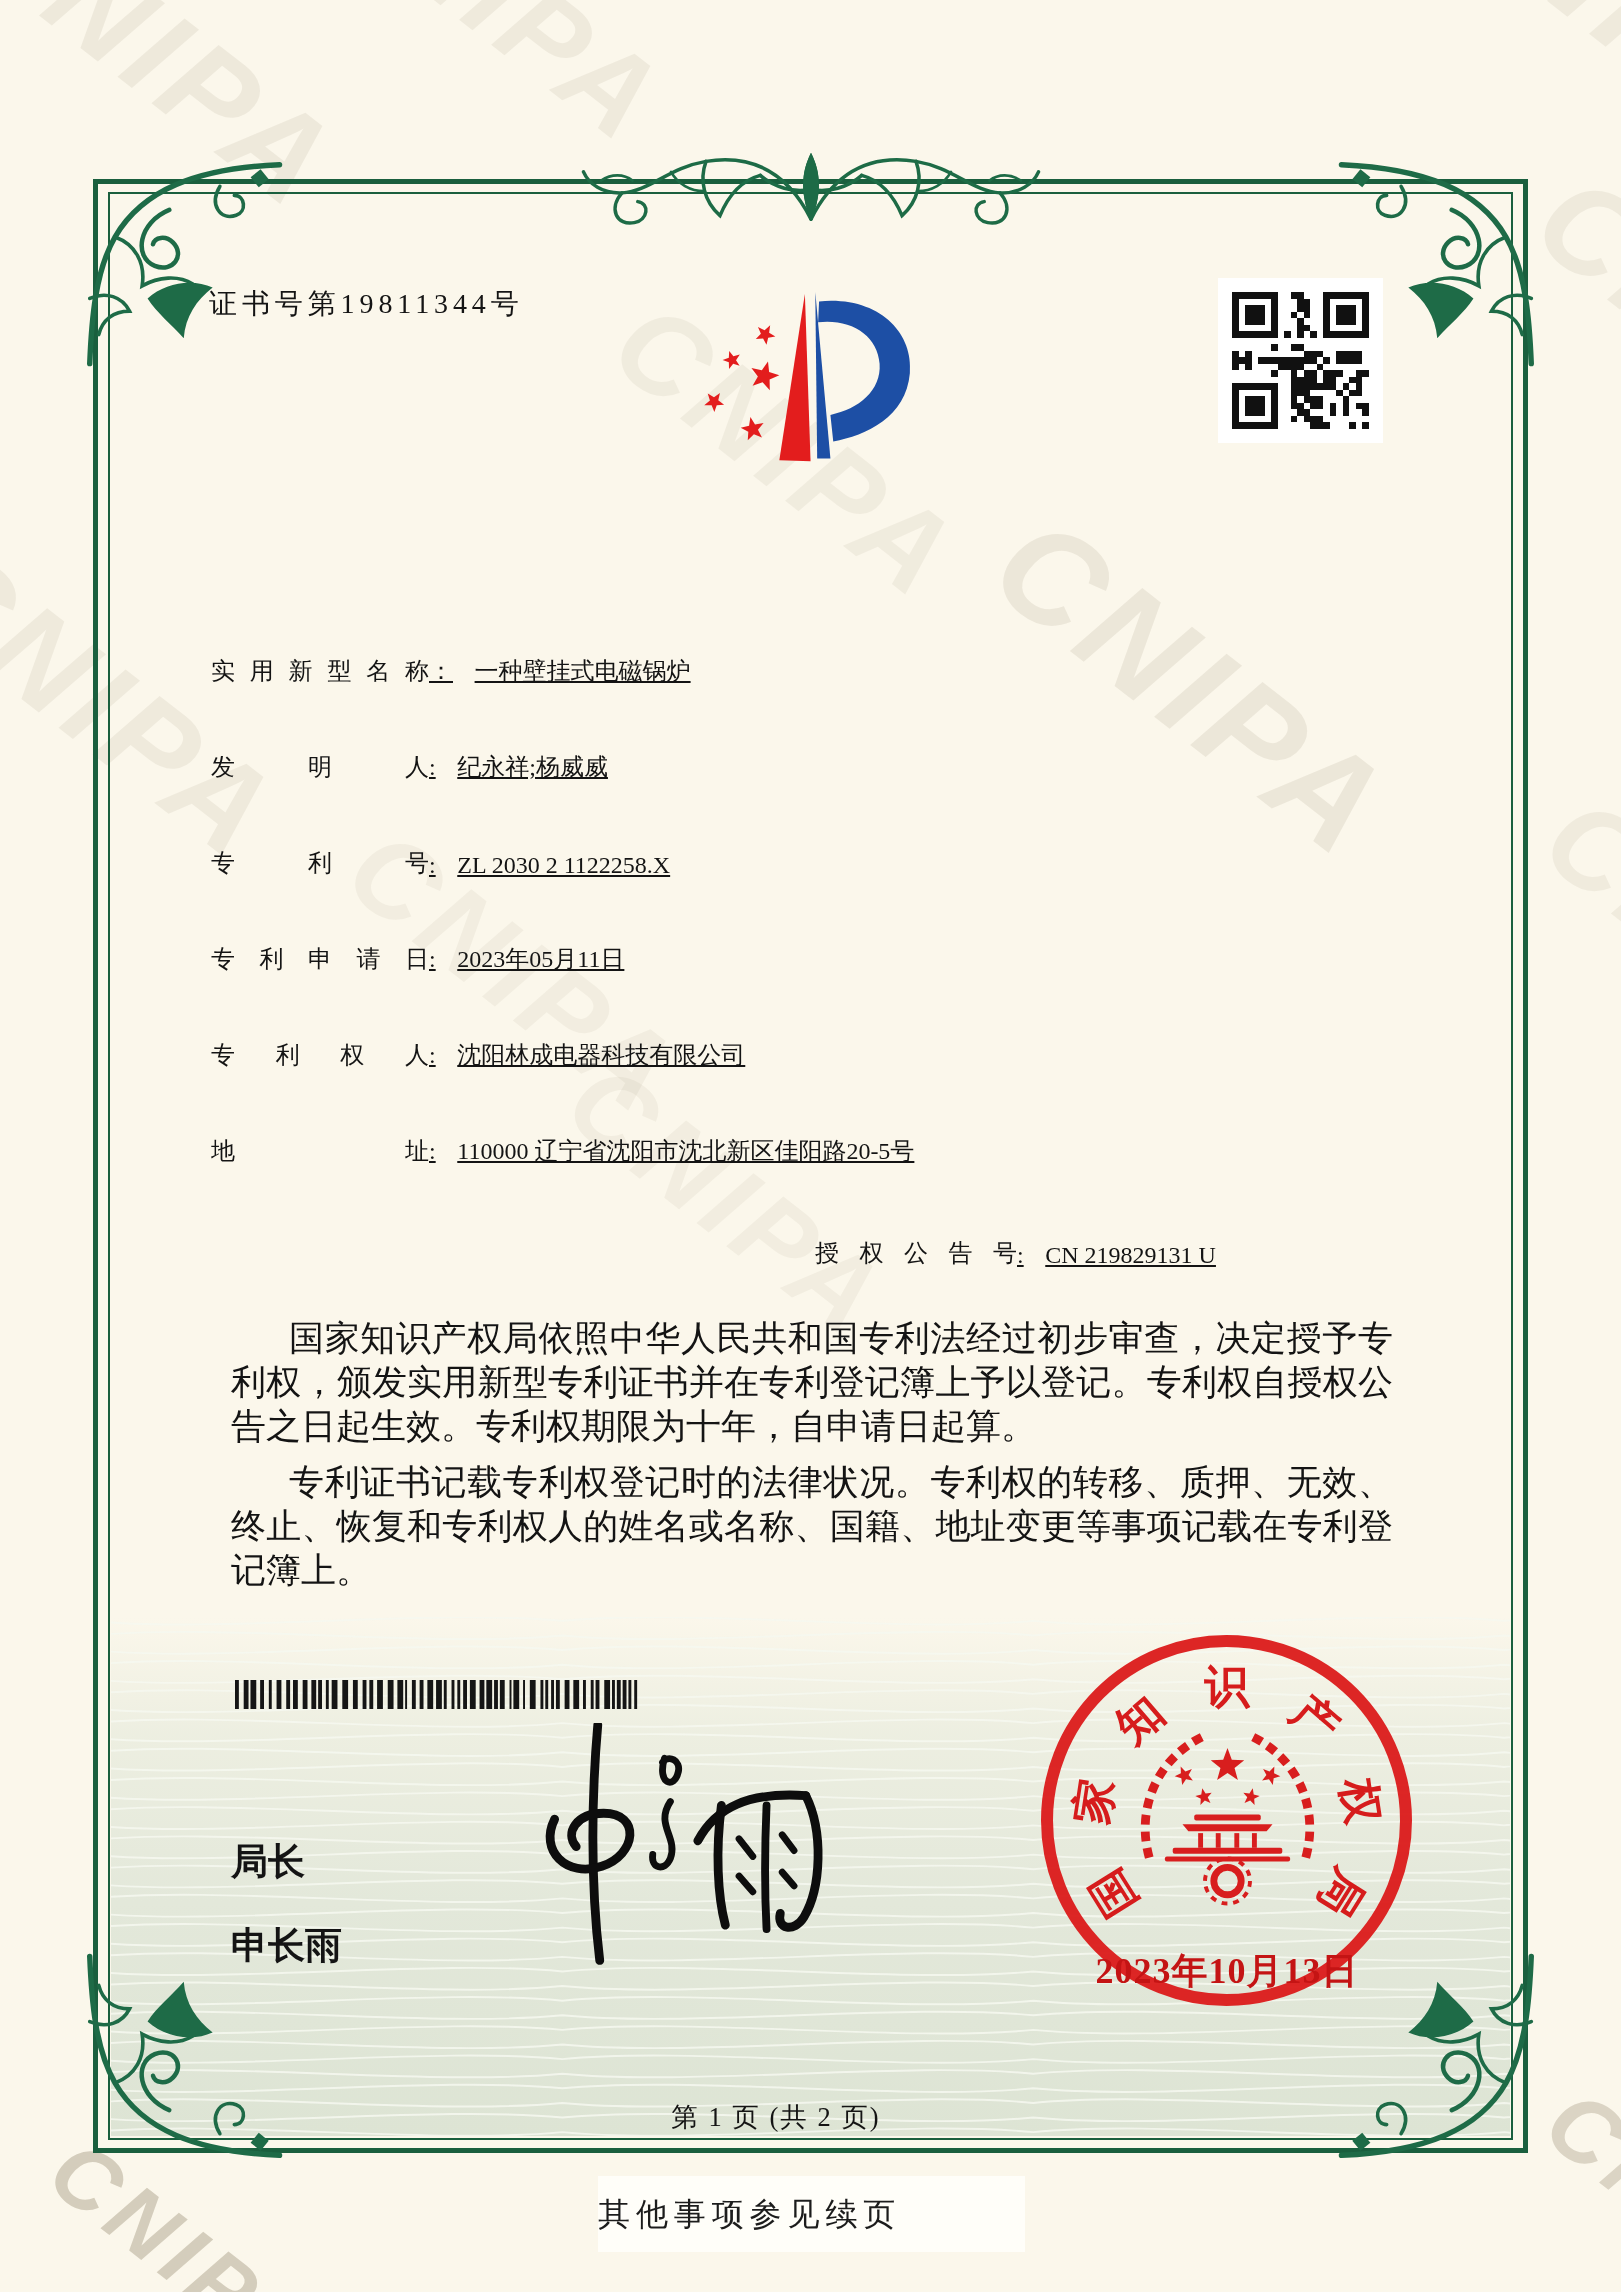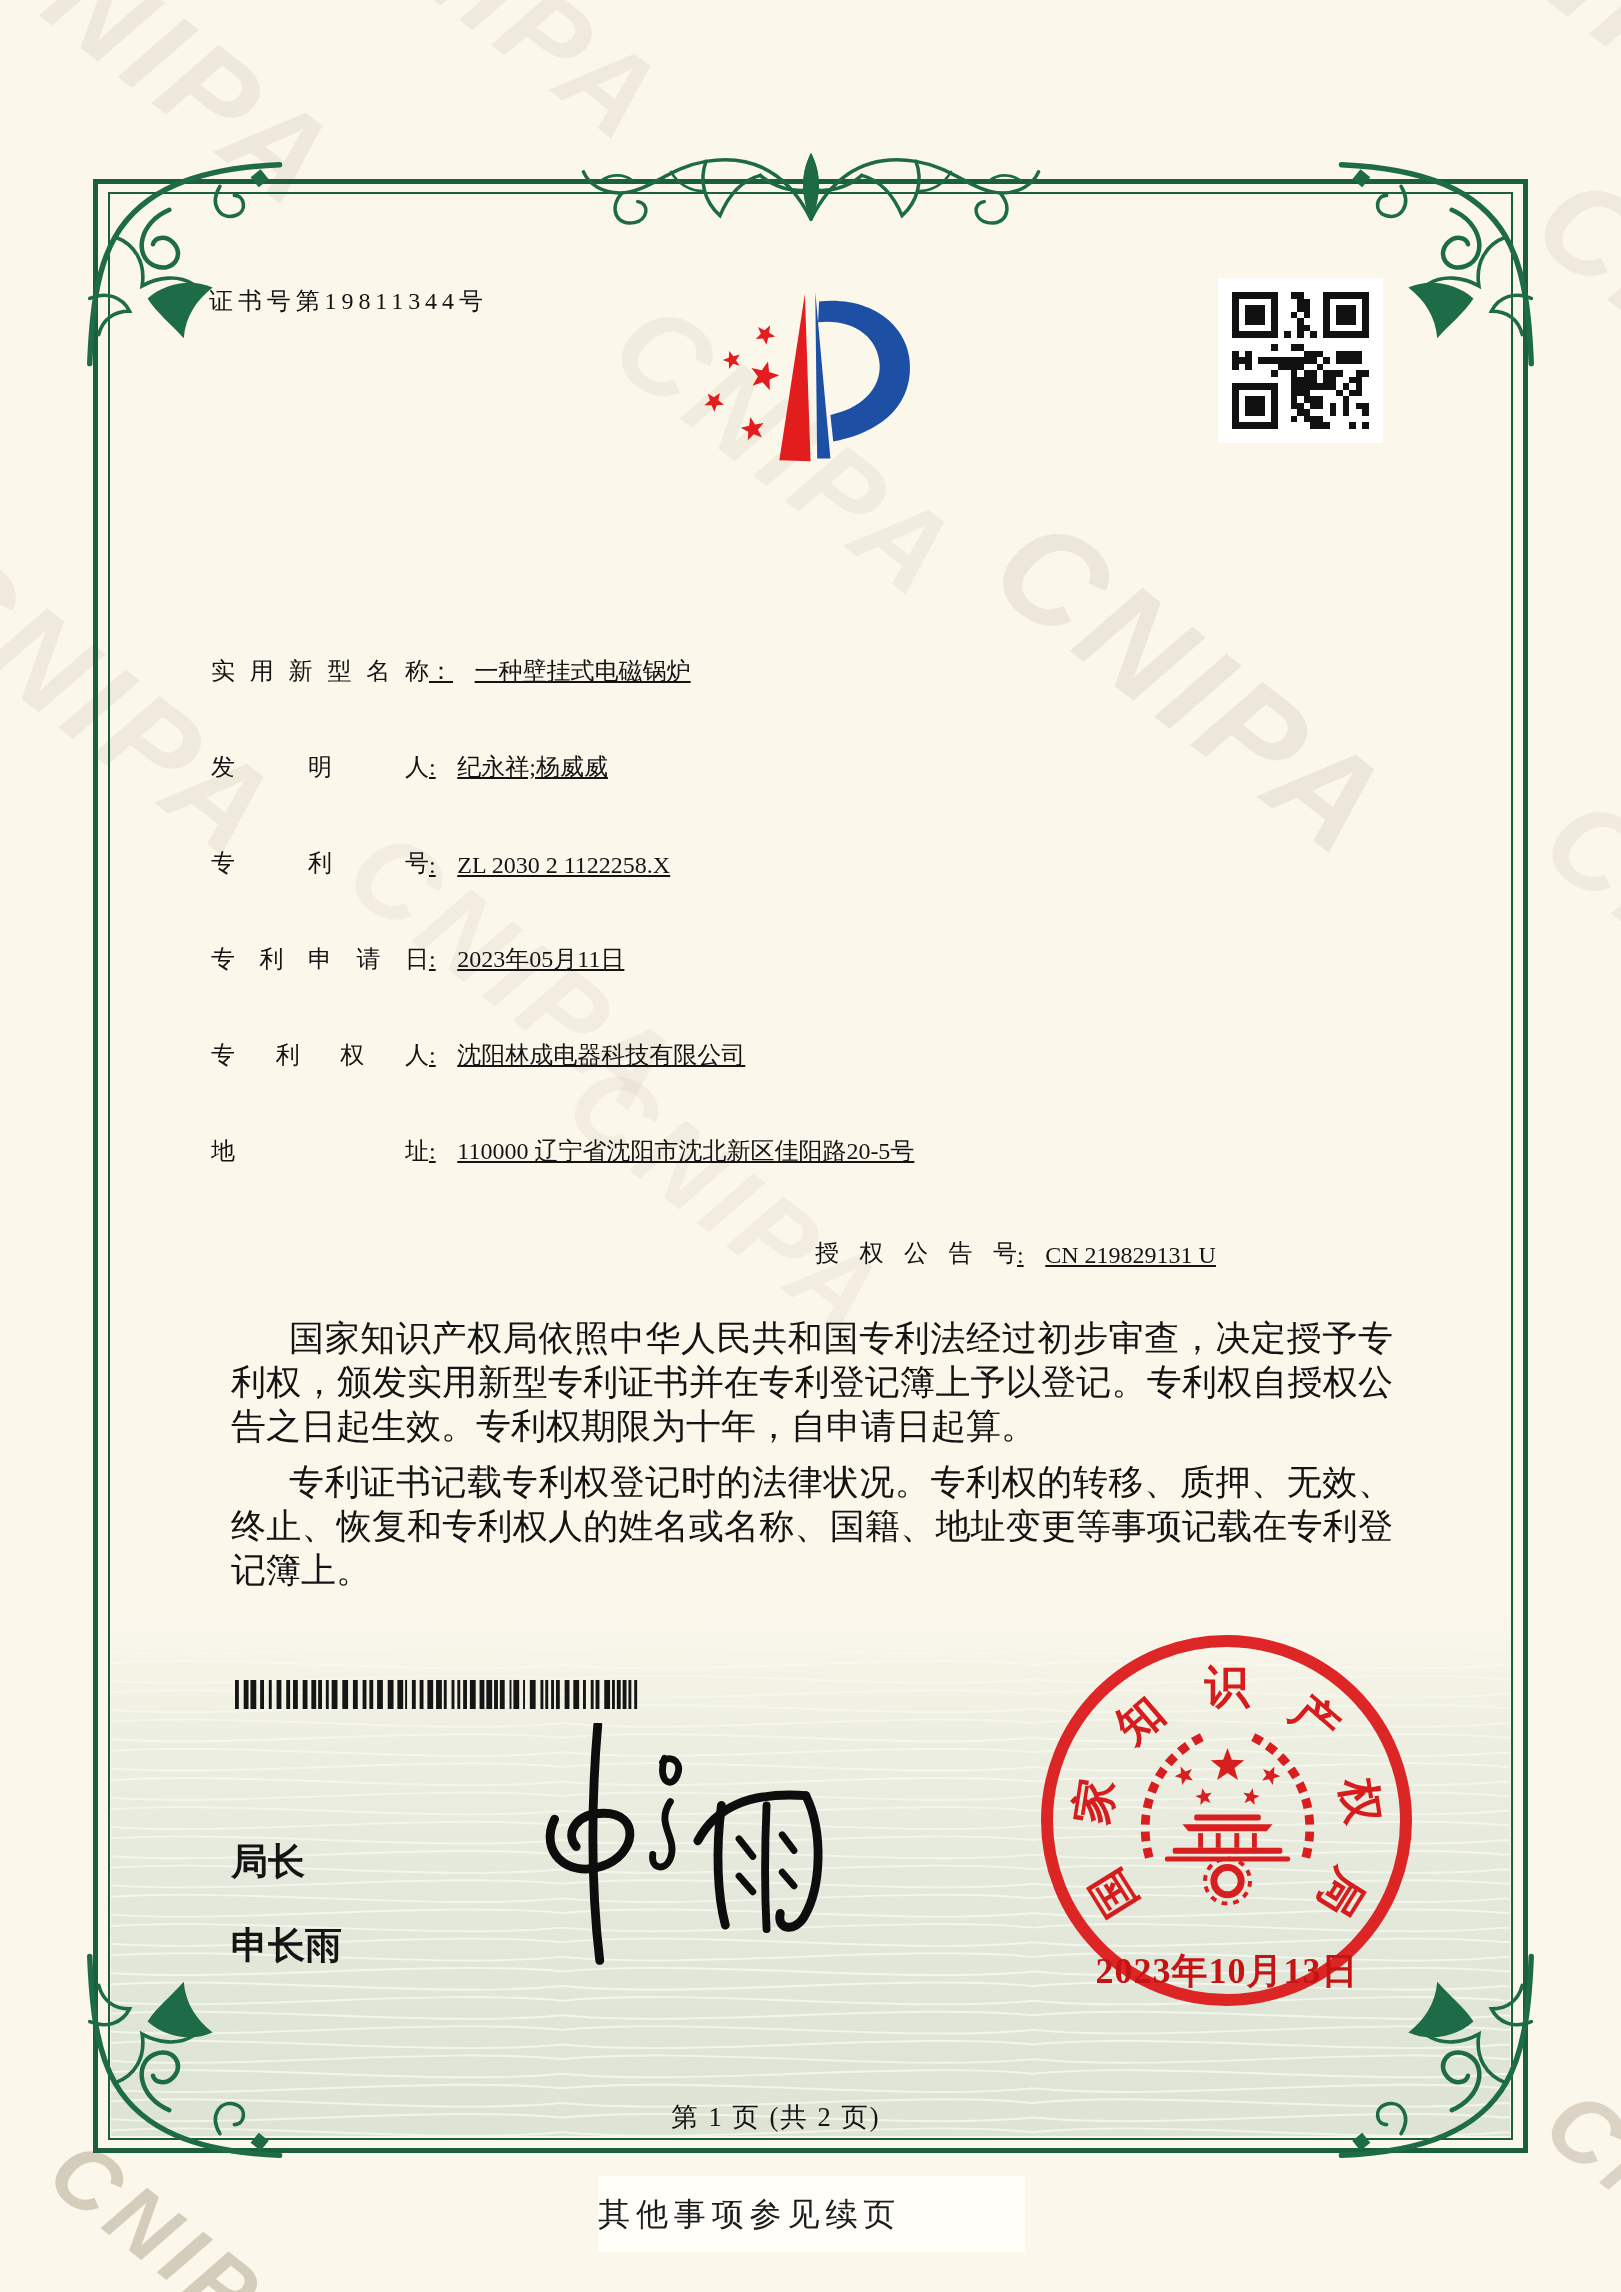--- a/index.html
+++ b/index.html
@@ -17,21 +17,21 @@
   .corner.br{right:59px;bottom:116px;transform:scale(-1,-1)}
   .top-orn{position:absolute;left:50%;top:135px;transform:translateX(-50%);z-index:3;pointer-events:none;}
   
   .wave-zone{position:absolute;left:111px;right:111px;top:1617px;bottom:157px;z-index:1;
      background:linear-gradient(180deg,rgba(226,232,217,0) 0%,rgba(226,232,217,.55) 22%,#e3e8da 55%,#dde4d4 100%);}
   .wave-zone svg{position:absolute;left:0;top:0;width:100%;height:100%;}
   
   .wm{position:absolute;z-index:2;font-family:"Liberation Sans",sans-serif;font-weight:bold;
       font-style:italic;color:#9c9077;transform:rotate(38deg);letter-spacing:7.8px;pointer-events:none;}
   
-  .cert-no{position:absolute;left:209px;top:285px;font-size:24px;letter-spacing:4.9px;z-index:4;}
+  .cert-no{position:absolute;left:209px;top:285px;font-size:28px;letter-spacing:4.9px;z-index:4;}
   .logo{position:absolute;left:698px;top:286px;z-index:4;}
   .qr{position:absolute;left:1218px;top:278px;width:165px;height:165px;background:#fff;z-index:4;
       display:flex;align-items:center;justify-content:center;}
   .title{position:absolute;left:0;right:0;top:506px;text-align:center;font-size:66px;
          font-weight:bold;letter-spacing:8.8px;z-index:4;}
   .frow{position:absolute;left:211px;font-size:24px;z-index:4;white-space:nowrap;text-decoration:underline;}
   .flabel{display:inline-block;width:218px;text-align:justify;text-align-last:justify;vertical-align:bottom;}
   .glabel{display:inline-block;width:202px;text-align:justify;text-align-last:justify;vertical-align:bottom;}
   .fval{margin-left:21.6px;}
   .paras{position:absolute;left:231px;top:1317px;width:1162px;font-size:35px;line-height:44px;

